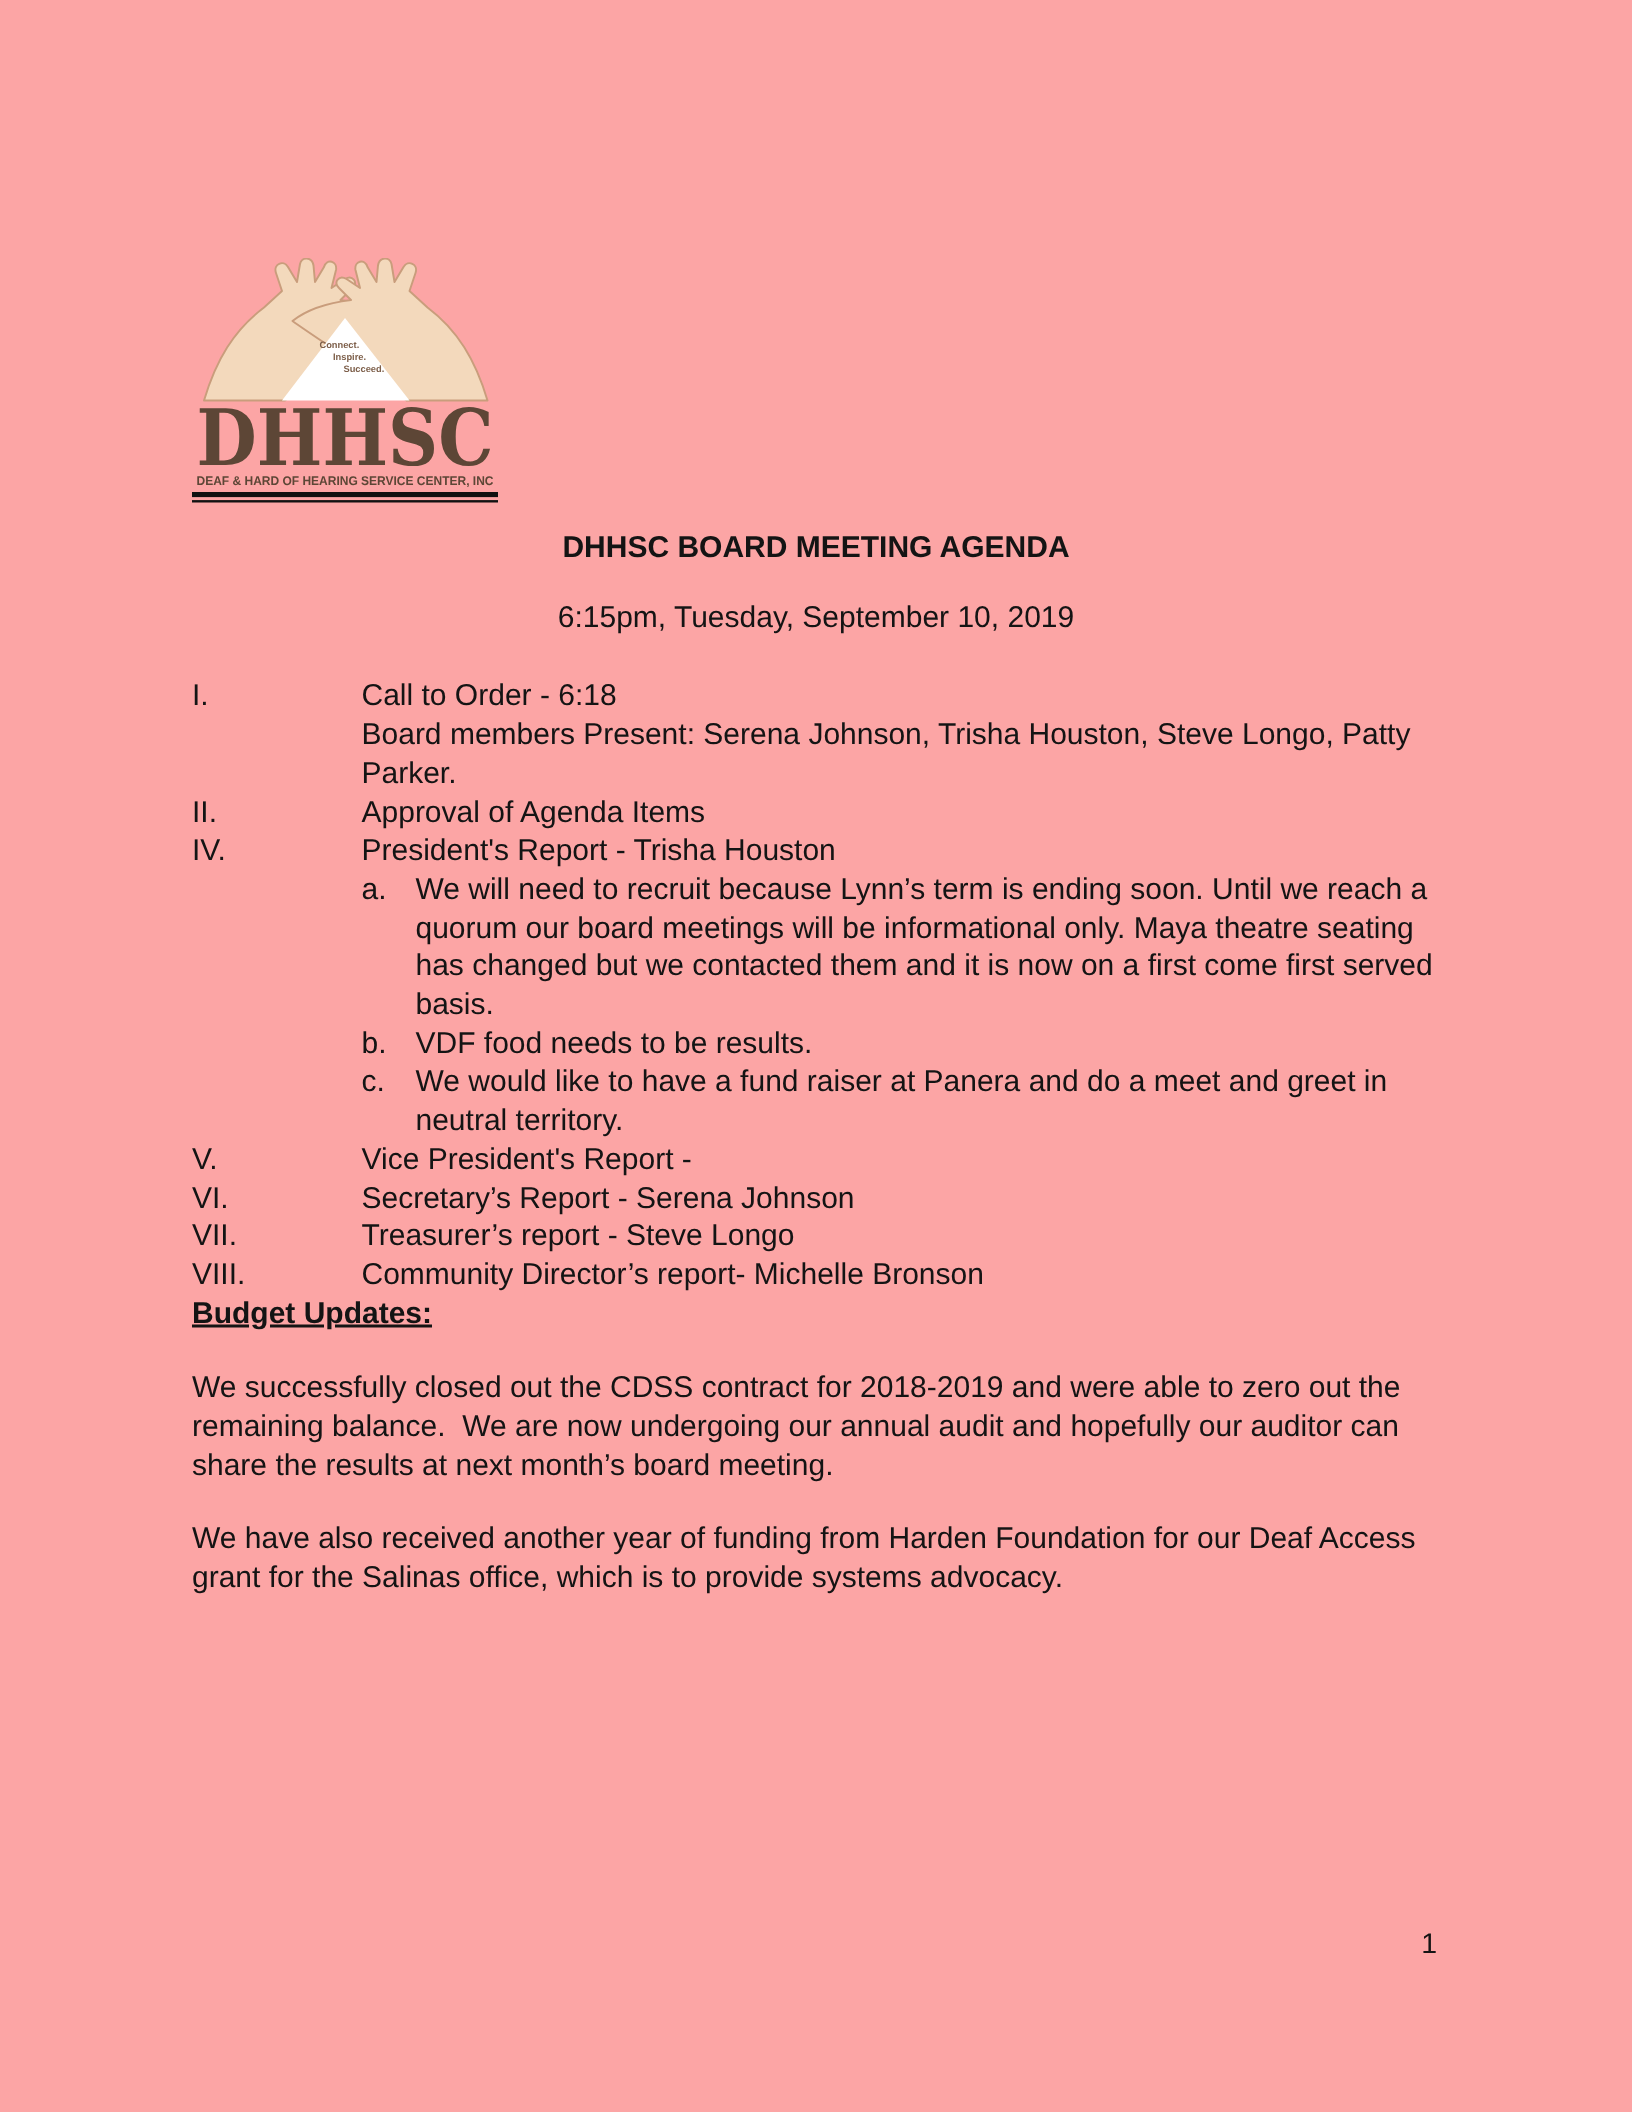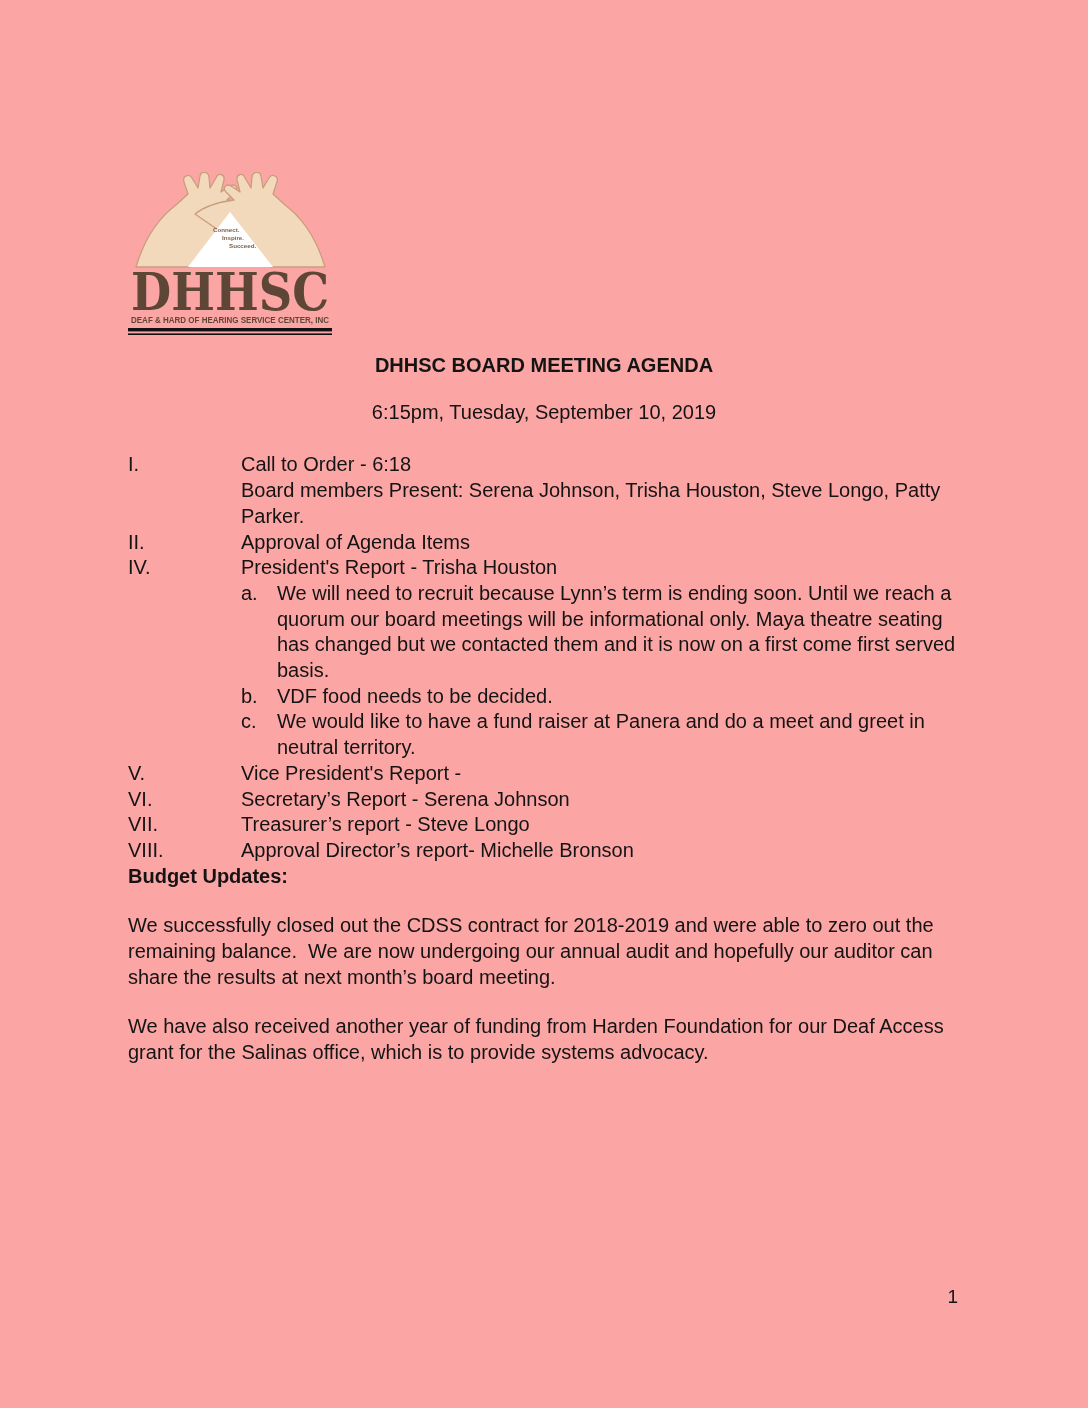--- a/index.html
+++ b/index.html
@@ -23,21 +23,21 @@
   .doc-subtitle { text-align: center; font-weight: normal; margin-top: 21px; white-space: pre-wrap; }
   .agenda { margin-top: 27px; }
   .item { display: flex; }
   .num { flex: 0 0 65px; }
   .ibody { flex: 1; margin-left: 48px; }
   .t { white-space: pre-wrap; }
   .sub { display: flex; }
   .let { flex: 0 0 36px; }
   .subtext { flex: 1; white-space: pre-wrap; }
   .budget-heading { font-weight: bold; }
-  .budget-heading span { text-decoration-thickness: 2px; }
+  .budget-heading span { text-decoration: underline; text-decoration-thickness: 2px; }
   .para { margin-top: 24px; white-space: pre-wrap; }
   .pagenum {
     position: absolute;
     top: 1284px;
     right: 130px;
     font-size: 19px;
   }
 </style>
 </head>
 <body>
@@ -88,21 +88,21 @@
       <div class="item">
         <div class="num">IV.</div>
         <div class="ibody">
           <div class="t">President's Report - Trisha Houston</div>
           <div class="sub">
             <div class="let">a.</div>
             <div class="subtext">We will need to recruit because Lynn’s term is ending soon. Until we reach a quorum our board meetings will be informational only. Maya theatre seating has changed but we contacted them and it is now on a first come first served basis.</div>
           </div>
           <div class="sub">
             <div class="let">b.</div>
-            <div class="subtext">VDF food needs to be decided.</div>
+            <div class="subtext">VDF food needs to be results.</div>
           </div>
           <div class="sub">
             <div class="let">c.</div>
             <div class="subtext">We would like to have a fund raiser at Panera and do a meet and greet in neutral territory.</div>
           </div>
         </div>
       </div>
 
       <div class="item">
         <div class="num">V.</div>
@@ -121,21 +121,21 @@
       <div class="item">
         <div class="num">VII.</div>
         <div class="ibody">
           <div class="t">Treasurer’s report - Steve Longo</div>
         </div>
       </div>
 
       <div class="item">
         <div class="num">VIII.</div>
         <div class="ibody">
-          <div class="t">Approval Director’s report- Michelle Bronson</div>
+          <div class="t">Community Director’s report- Michelle Bronson</div>
         </div>
       </div>
 
     </div>
 
     <div class="budget-heading">
       <span>Budget Updates:</span>
     </div>
 
     <p class="para">We successfully closed out the CDSS contract for 2018-2019 and were able to zero out the remaining balance.  We are now undergoing our annual audit and hopefully our auditor can share the results at next month’s board meeting.</p>

